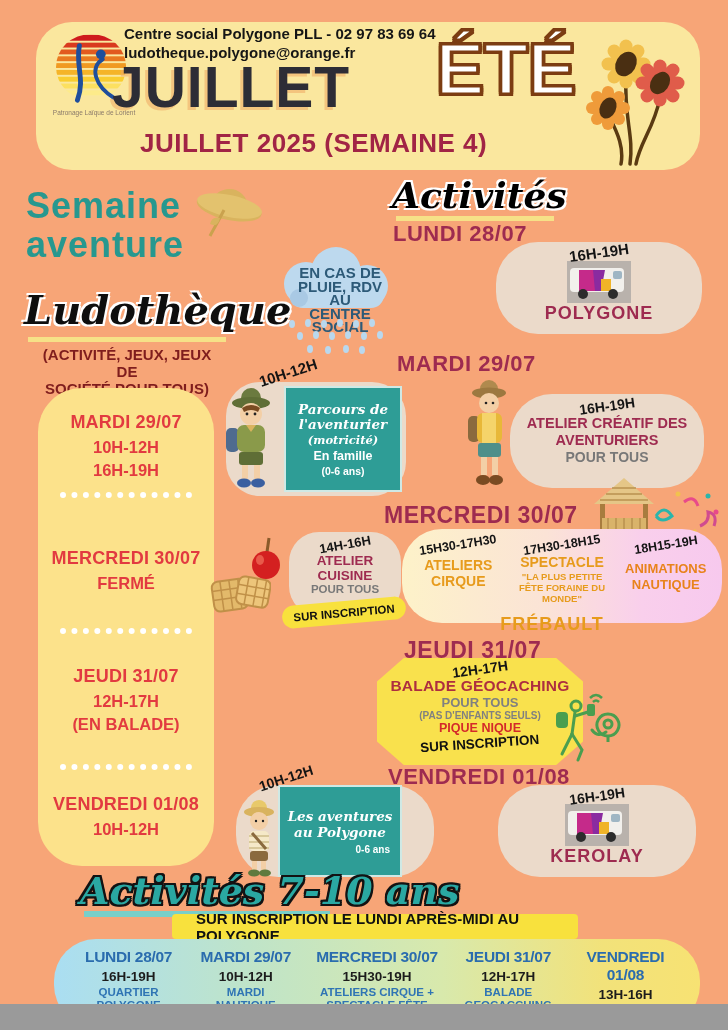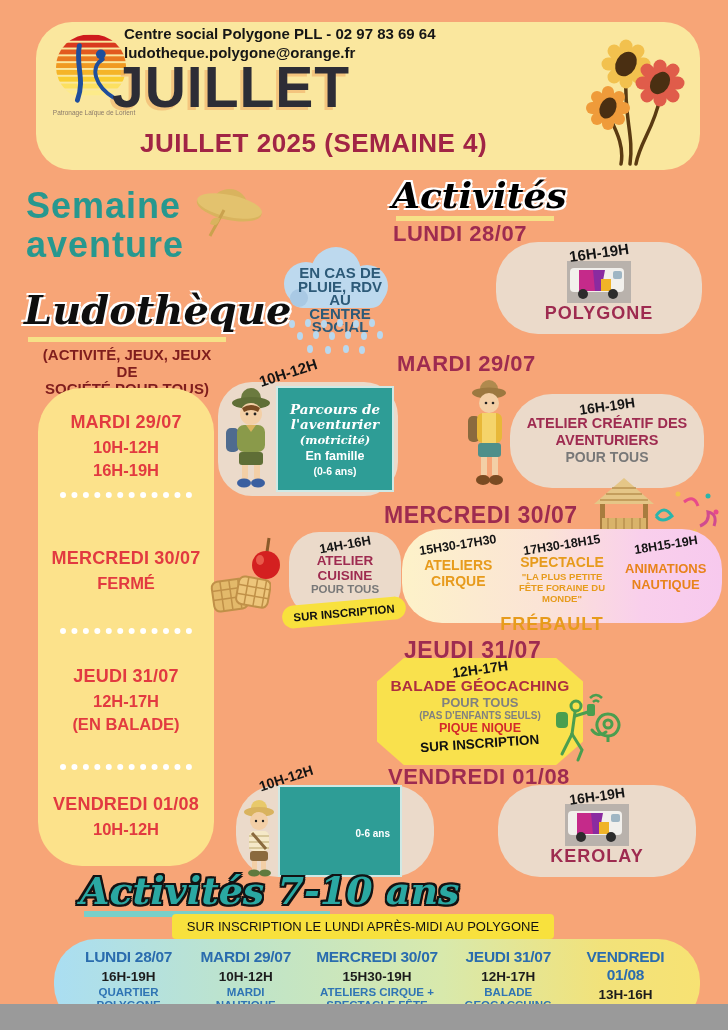--- a/index.html
+++ b/index.html
@@ -35,21 +35,21 @@
   .ludo-day{font-size:18px;letter-spacing:.2px;}
   .ludo-lines{font-size:16.5px;line-height:23px;margin-top:3px;}
   .ludo-sep{position:absolute;left:22px;width:132px;border-top:6px dotted #ffffff;}
 
   
   .cloud{left:274px;top:246px;}
   .cloud-text{left:288px;top:266px;width:104px;font-size:15px;font-weight:800;color:#2d5a78;line-height:13.5px;}
   .rain{left:284px;top:318px;}
 
   
-  .parcours-card{left:218px;top:382px;width:180px;height:114px;background:#ebdaca;border-radius:34px;}
+  .parcours-card{left:226px;top:382px;width:180px;height:114px;background:#ebdaca;border-radius:34px;}
   .parcours-teal{position:absolute;left:58px;top:4px;width:118px;height:106px;background:#2e9d96;
                  border:2px solid #cfe9e5;box-sizing:border-box;display:flex;flex-direction:column;
                  align-items:center;justify-content:center;color:#fff;}
   .parcours-title{font-family:"DejaVu Serif",serif;font-style:italic;font-weight:800;font-size:13.5px;line-height:15px;}
   .parcours-sub{font-family:"DejaVu Serif",serif;font-style:italic;font-weight:800;font-size:11.5px;margin-top:1px;}
   .parcours-fam{font-weight:800;font-size:12.5px;margin-top:2px;}
   .parcours-age{font-weight:700;font-size:10.5px;margin-top:2px;}
   .scout{left:222px;top:386px;}
   .t-parcours{left:258px;top:364px;transform:rotate(-18deg);font-size:15px;font-weight:800;color:#141414;}
 
@@ -116,21 +116,21 @@
   .child{left:238px;top:797px;z-index:2;}
   .card-kerolay{left:498px;top:785px;width:198px;height:92px;padding-top:3px;}
 
   
   .bot-head{left:80px;top:868px;font-size:38px;font-style:italic;font-weight:800;
             font-family:"DejaVu Serif",serif;color:#2aa8a2;
             text-shadow:2px 0 0 #131313,-2px 0 0 #131313,0 2px 0 #131313,0 -2px 0 #131313,
                         2px 2px 0 #131313,-2px -2px 0 #131313,2px -2px 0 #131313,-2px 2px 0 #131313;}
   .bot-underline{left:84px;top:911px;width:246px;height:6px;background:#79cfc9;}
   .bot-note{left:172px;top:914px;width:382px;height:25px;background:#f8e13d;border-radius:4px;
-            display:flex;align-items:center;justify-content:center;font-size:13px;font-weight:400;color:#111;}
+            display:flex;align-items:center;justify-content:center;font-size:15px;font-weight:700;color:#111;padding-left:24px;}
   .bot-table{left:54px;top:939px;width:646px;height:88px;border-radius:42px;
              background:linear-gradient(90deg,#aadef2 0%,#bfe4c9 30%,#d8e9ac 60%,#f2e27a 85%,#f7e273 100%);
              display:flex;padding:9px 18px;box-sizing:border-box;gap:4px;}
   .bt-col{flex:1;text-align:center;}
   .bt-col.wide{flex:1.25;}
   .bt-day{font-size:15.5px;font-weight:800;color:#2a6cae;letter-spacing:-.3px;}
   .bt-time{font-size:13.5px;font-weight:800;color:#1c1c1c;margin-top:3px;}
   .bt-act{font-size:11.5px;line-height:13px;font-weight:800;color:#2f74b4;margin-top:2px;}
   .bt-special{font-size:12px;font-weight:800;color:#d42a2a;margin-top:1px;}
 </style>
@@ -165,20 +165,21 @@
     </svg>
     <div class="logo-caption">Patronage Laïque de Lorient</div>
   </div>
 
   <div class="abs contact">
     <div>Centre social Polygone PLL - 02 97 83 69 64</div>
     <div>ludotheque.polygone@orange.fr</div>
   </div>
 
   <div class="abs vacances">JUILLET</div>
+  <div class="abs ete">ÉTÉ</div>
   <div class="abs juillet">JUILLET 2025 (SEMAINE 4)</div>
 
   <svg class="abs flowers" width="112" height="140" viewBox="0 0 112 140">
     <g stroke="#5a3a12" stroke-width="3.5" fill="none" stroke-linecap="round">
       <path d="M52 52 C 50 92, 60 110, 56 138"></path>
       <path d="M36 92 C 44 108, 50 122, 47 138"></path>
       <path d="M86 72 C 80 102, 66 116, 62 138"></path>
     </g>
     <g stroke="#f2c14e" stroke-width="13" stroke-linecap="round">
       <path d="M52 20 L52 56"></path>
@@ -459,20 +460,22 @@
     <g stroke="#4a9e4f" stroke-width="3" fill="none">
       <path d="M62 24 a11 11 0 1 1 -0.1 0 Z"></path>
       <circle cx="62" cy="34" r="4"></circle>
       <path d="M62 46 L62 52"></path>
     </g>
   </svg>
 
   <div class="abs day-label d-vendredi">VENDREDI 01/08</div>
   <div class="beige-card card-aventures">
     <div class="avent-teal">
+      <div class="avent-title pre ctr">Les aventures
+au Polygone</div>
       <div class="avent-age">0-6 ans</div>
     </div>
   </div>
   <div class="abs t-avent">10H-12H</div>
   <svg class="abs child" width="42" height="80" viewBox="0 0 42 80">
     <circle cx="21" cy="11" r="8" fill="#e8c96a"></circle>
     <ellipse cx="21" cy="15" rx="15" ry="5" fill="#d9b35e"></ellipse>
     <circle cx="21" cy="24" r="9" fill="#f3cfa6"></circle>
     <circle cx="18" cy="24" r="1.2" fill="#222"></circle>
       <circle cx="25" cy="24" r="1.2" fill="#222"></circle>

